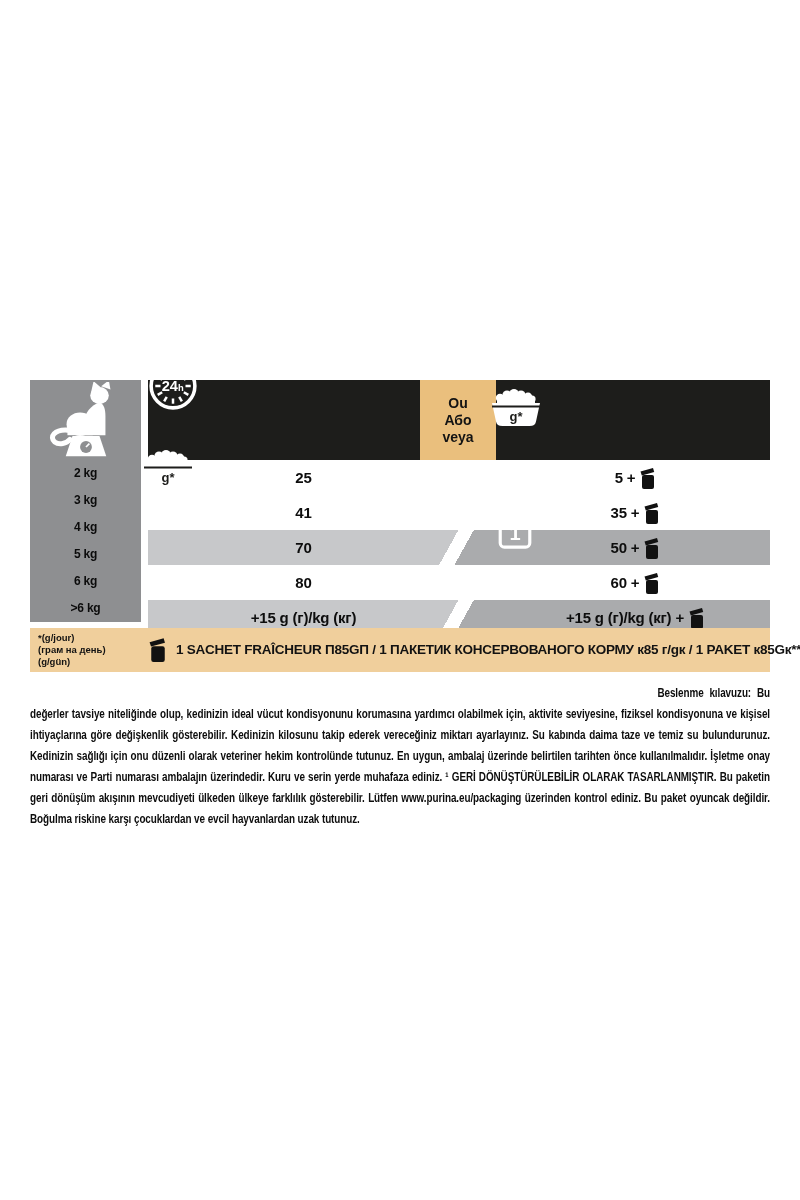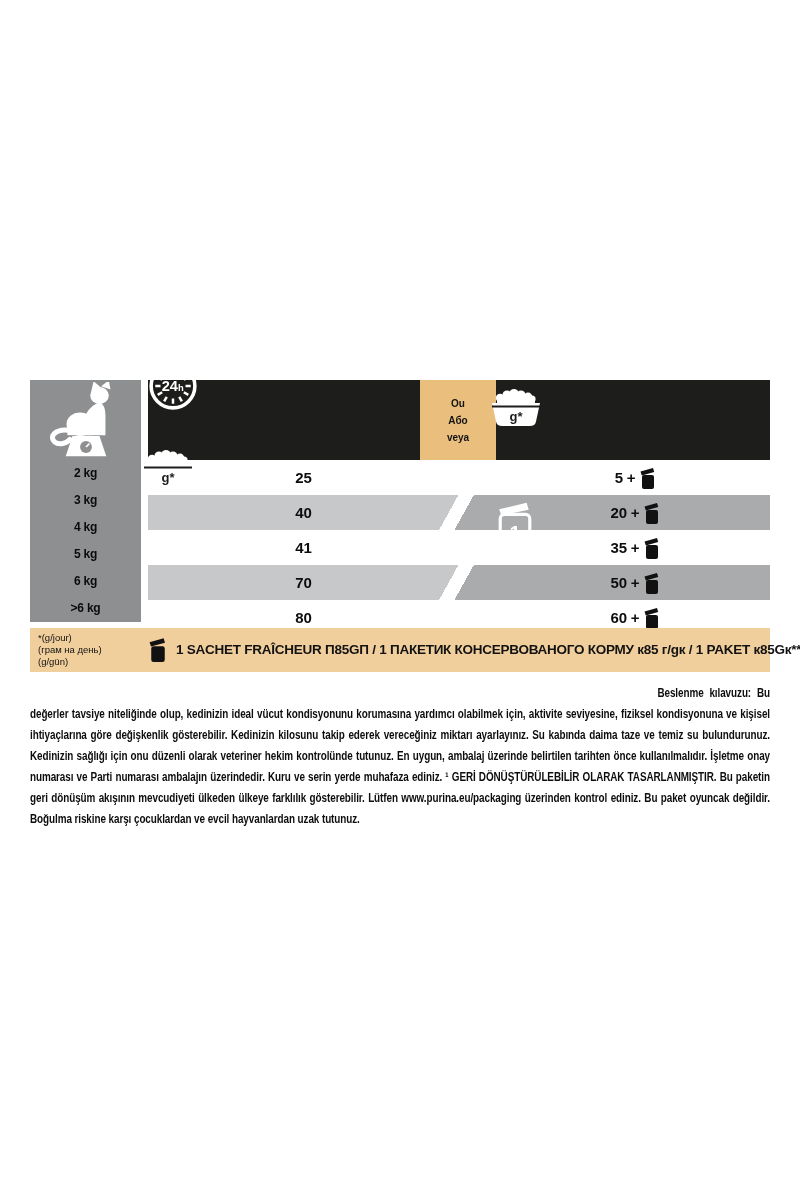--- a/index.html
+++ b/index.html
@@ -30,21 +30,21 @@
   .hgroup.right { left:348px; width:274px; justify-content:center; }
   .clock-wrap { margin-top:14px; }
   .bowl-wrap  { margin-left:-14px; margin-top:34px; }
   .plus-sign  { color:#ffffff; font-size:24px; font-weight:700; margin:26px 2px 0 3px; }
   .hpouch-wrap { margin-top:14px; }
 
   .or-cell {
     position:absolute; left:272px; top:0; width:76px; height:80px;
     background:#eabf7d; display:flex; flex-direction:column;
     align-items:center; justify-content:center;
-    font-size:10px; font-weight:700; line-height:17px; color:#131313;
+    font-size:14px; font-weight:700; line-height:17px; color:#131313;
   }
 
   .row { display:flex; height:35px; background:#ffffff; }
   .row.gray {
     background:linear-gradient(119deg,
       #c7c8ca 0, #c7c8ca 48.4%,
       #ffffff 48.4%, #ffffff 50.8%,
       #aaabad 50.8%, #aaabad 100%);
   }
   .cell-left {
@@ -57,21 +57,21 @@
     padding-left:42px;
   }
 
   
   .footnote-band {
     position:absolute; left:30px; top:628px; width:740px; height:44px;
     background:#f0cf9c;
   }
   .unit-notes {
     position:absolute; left:8px; top:4px;
-    font-size:9.5px; font-weight:400; line-height:12px; color:#121212;
+    font-size:9.5px; font-weight:700; line-height:12px; color:#121212;
   }
   .fpouch { position:absolute; left:119px; top:9px; }
   .sachet-note {
     position:absolute; left:146px; top:0; height:44px; line-height:44px;
     white-space:nowrap; font-size:13.5px; font-weight:700;
     letter-spacing:-0.25px; color:#121212;
   }
 
   
   .guide { position:absolute; left:30px; top:682px; width:740px; height:160px; overflow:hidden; }
@@ -219,30 +219,20 @@
       <div class="row">
         <div class="cell-left">25</div>
         <div class="cell-right">
           <span>5 +</span>
           <svg width="16" height="22" viewBox="0 0 16 22">
               <polygon points="0.5,4.5 13,1 14.2,5 1.8,8.4" fill="#111111"></polygon>
               <rect x="2" y="8" width="12" height="14" rx="2" fill="#111111"></rect>
             </svg>
         </div>
       </div>
-      <div class="row gray">
-        <div class="cell-left">40</div>
-        <div class="cell-right">
-          <span>20 +</span>
-          <svg width="16" height="22" viewBox="0 0 16 22">
-              <polygon points="0.5,4.5 13,1 14.2,5 1.8,8.4" fill="#111111"></polygon>
-              <rect x="2" y="8" width="12" height="14" rx="2" fill="#111111"></rect>
-            </svg>
-        </div>
-      </div>
       <div class="row">
         <div class="cell-left">41</div>
         <div class="cell-right">
           <span>35 +</span>
           <svg width="16" height="22" viewBox="0 0 16 22">
               <polygon points="0.5,4.5 13,1 14.2,5 1.8,8.4" fill="#111111"></polygon>
               <rect x="2" y="8" width="12" height="14" rx="2" fill="#111111"></rect>
             </svg>
         </div>
       </div>

